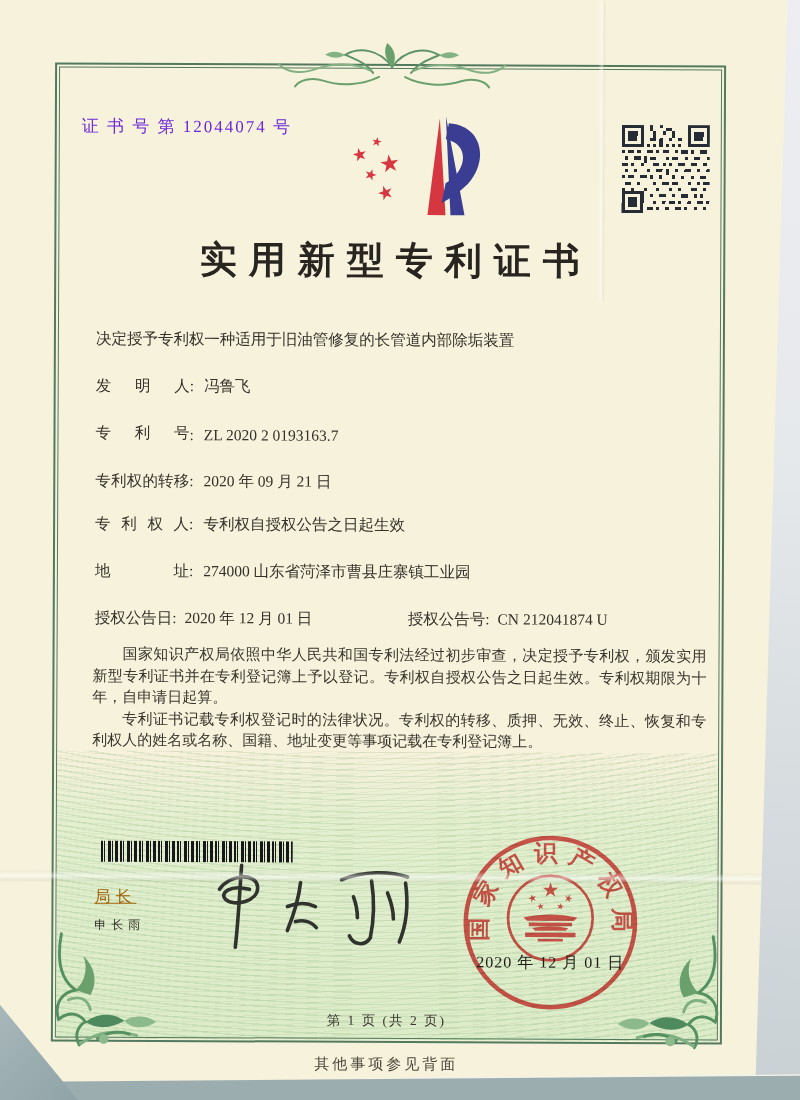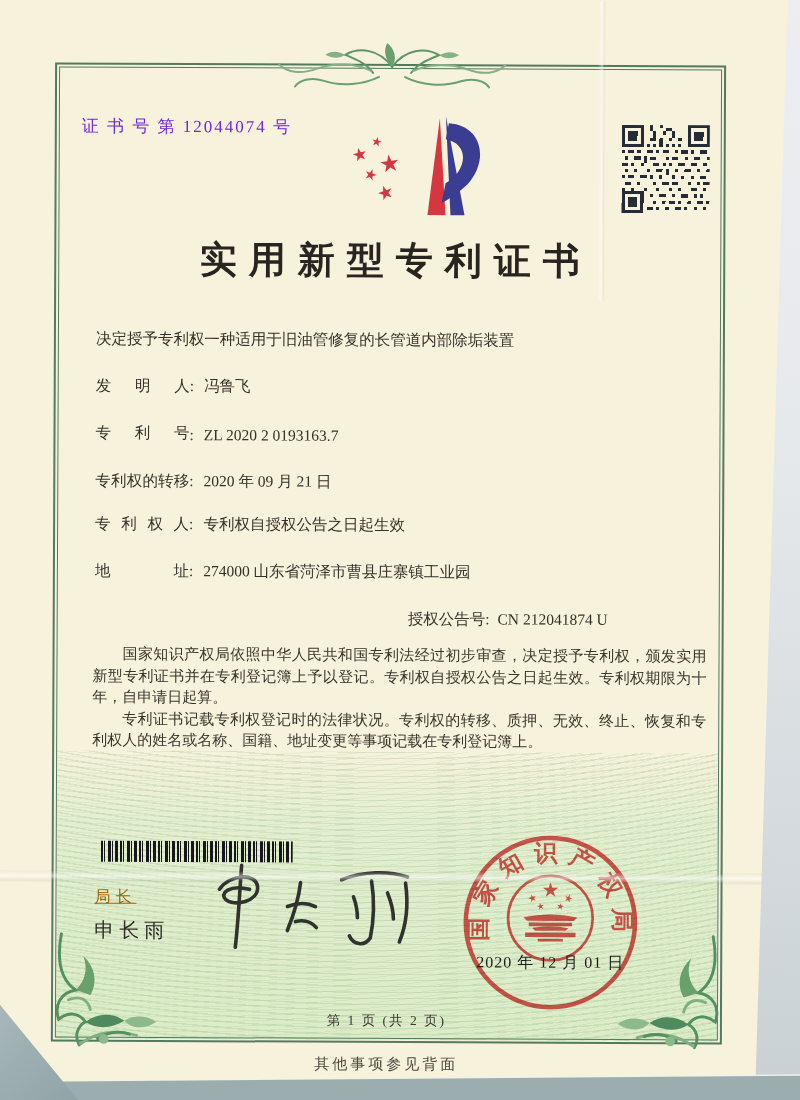--- a/index.html
+++ b/index.html
@@ -56,21 +56,21 @@
     background:repeating-linear-gradient(90deg,
       #16161b 0 2px, transparent 2px 3px,
       #16161b 3px 4px, transparent 4px 7px,
       #16161b 7px 10px, transparent 10px 11px,
       #16161b 11px 12px, transparent 12px 14px,
       #16161b 14px 17px, transparent 17px 19px);
   }
 
   
   .director-title { position:absolute; left:96px; top:888px; font-size:16px; letter-spacing:5px; color:#a16207;text-decoration:underline; }
-  .director-name  { position:absolute; left:96px; top:918px; font-size:20px; letter-spacing:5px; color:#2f2c26; }
+  .director-name  { position:absolute; left:96px; top:918px; font-size:12px; letter-spacing:5px; color:#2f2c26; }
   .signature { position:absolute; left:205px; top:850px; width:215px; height:110px; }
 
   
   .seal { position:absolute; left:462px; top:832px; width:180px; height:180px; mix-blend-mode:multiply; opacity:.92; }
   .seal-date {
     position:absolute; left:462px; top:952px; width:180px; text-align:center;
     font-size:16px; color:#1f1d19; letter-spacing:1px; z-index:6;
   }
 
   
@@ -204,20 +204,21 @@
   <div class="fields z-text">
     <div class="frow r0"><span class="flabel">决定授予专利权</span><span class="fcolon">:</span><span class="fvalue">一种适用于旧油管修复的长管道内部除垢装置</span></div>
     <div class="frow r1"><span class="flabel">发明人</span><span class="fcolon">:</span><span class="fvalue">冯鲁飞</span></div>
     <div class="frow r2"><span class="flabel">专利号</span><span class="fcolon">:</span><span class="fvalue">ZL 2020 2 0193163.7</span></div>
     <div class="frow r3"><span class="flabel">专利权的转移</span><span class="fcolon">:</span><span class="fvalue">2020 年 09 月 21 日</span></div>
     <div class="frow r4"><span class="flabel">专利权人</span><span class="fcolon">:</span><span class="fvalue">专利权自授权公告之日起生效</span></div>
     <div class="frow r5"><span class="flabel">地址</span><span class="fcolon">:</span><span class="fvalue">274000 山东省菏泽市曹县庄寨镇工业园</span></div>
   </div>
 
   <div class="grant-row z-text">
+    <span><span>授权公告日</span><span class="fcolon">:</span><span>2020 年 12 月 01 日</span></span>
     <span class="grant-no"><span>授权公告号</span><span class="fcolon">:</span><span>CN 212041874 U</span></span>
   </div>
 
   <div class="paras z-text">
     <p>国家知识产权局依照中华人民共和国专利法经过初步审查，决定授予专利权，颁发实用新型专利证书并在专利登记簿上予以登记。专利权自授权公告之日起生效。专利权期限为十年，自申请日起算。</p>
     <p>专利证书记载专利权登记时的法律状况。专利权的转移、质押、无效、终止、恢复和专利权人的姓名或名称、国籍、地址变更等事项记载在专利登记簿上。</p>
   </div>
 
   <div class="barcode"></div>
 

